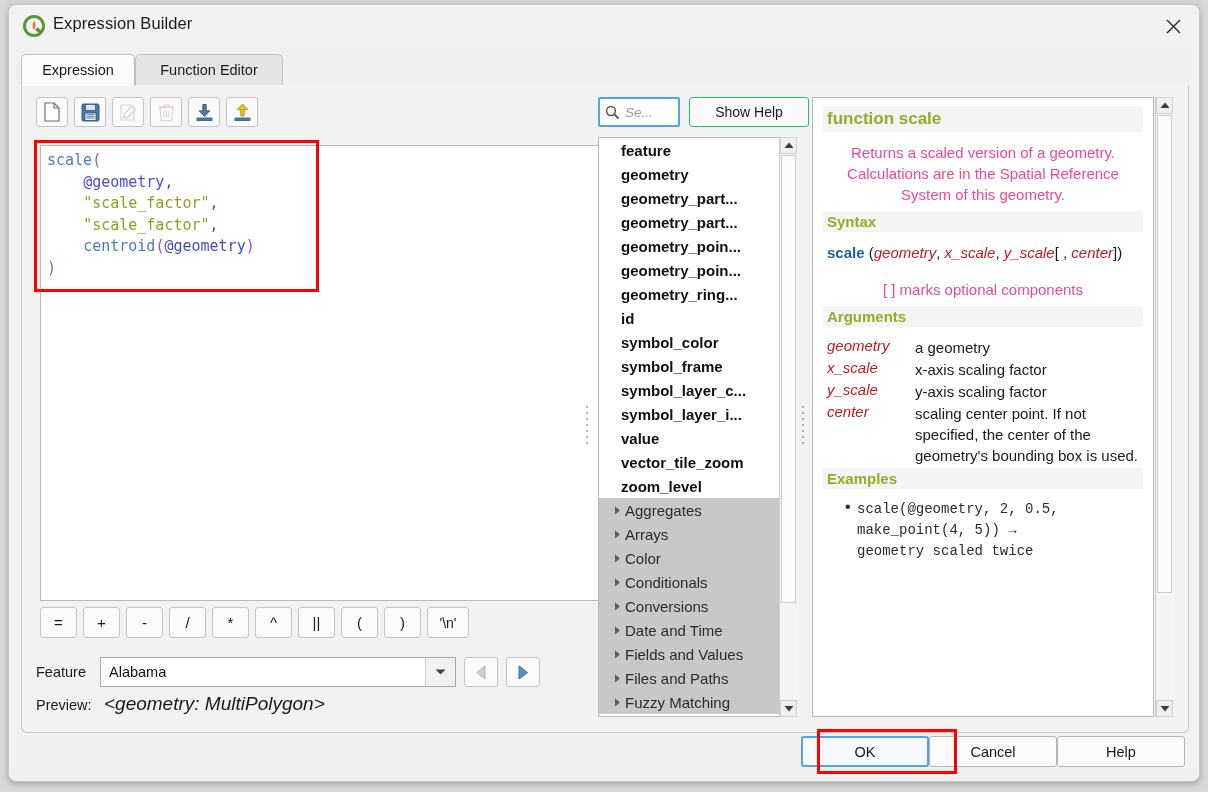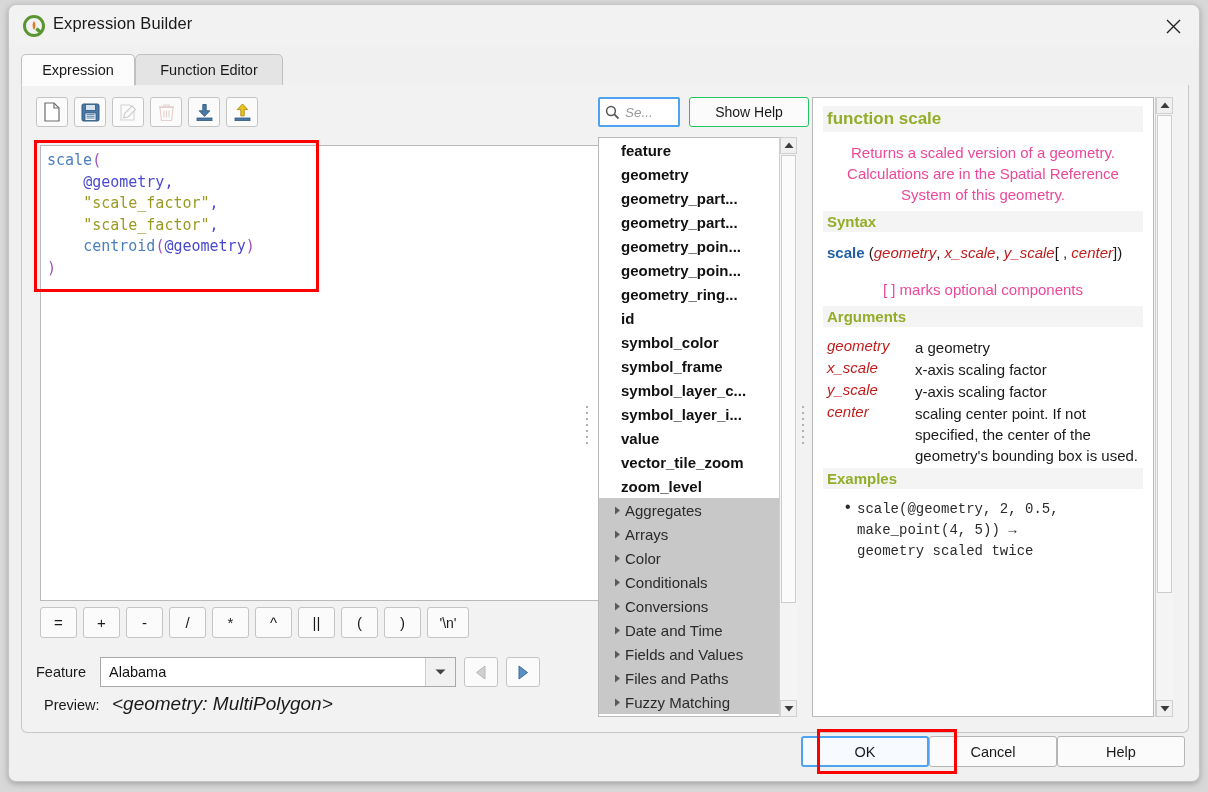--- a/index.html
+++ b/index.html
@@ -154,21 +154,21 @@
   .nav-btn {
     width: 34px; height: 30px;
     background: #fbfbfb;
     border: 1px solid #c4c4c4;
     border-radius: 3px;
     margin-left: 8px;
     display: flex; align-items: center; justify-content: center;
     cursor: pointer;
   }
   #preview-row { position: absolute; left: 14px; top: 608px; display: flex; align-items: baseline; }
-  #preview-label { font-size: 14.5px; color: #1a1a1a; width: 68px; margin-left: 8px; }
+  #preview-label { font-size: 14.5px; color: #1a1a1a; width: 68px; }
   #preview-value { font-size: 19px; color: #1a1a1a; font-style: italic; }
 
   
   .splitter {
     position: absolute; width: 9px;
     display: flex; align-items: center; justify-content: center;
     cursor: col-resize;
   }
   .splitter .dots {
     width: 2px; height: 42px;

